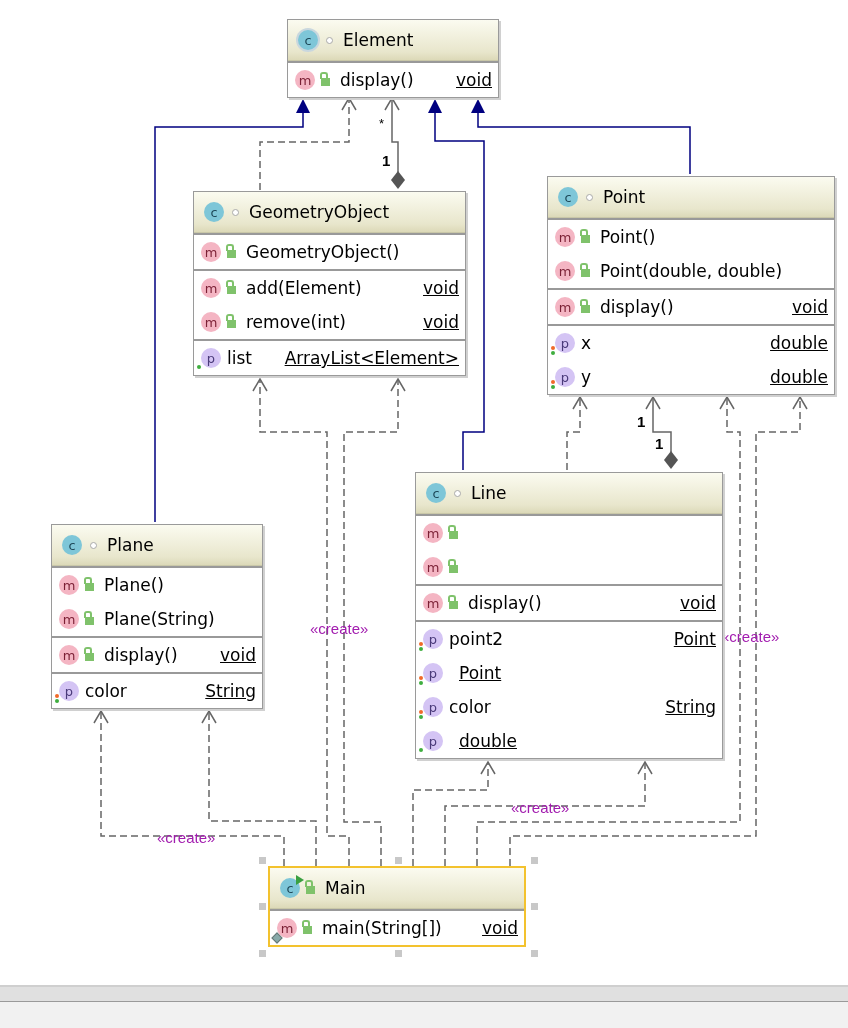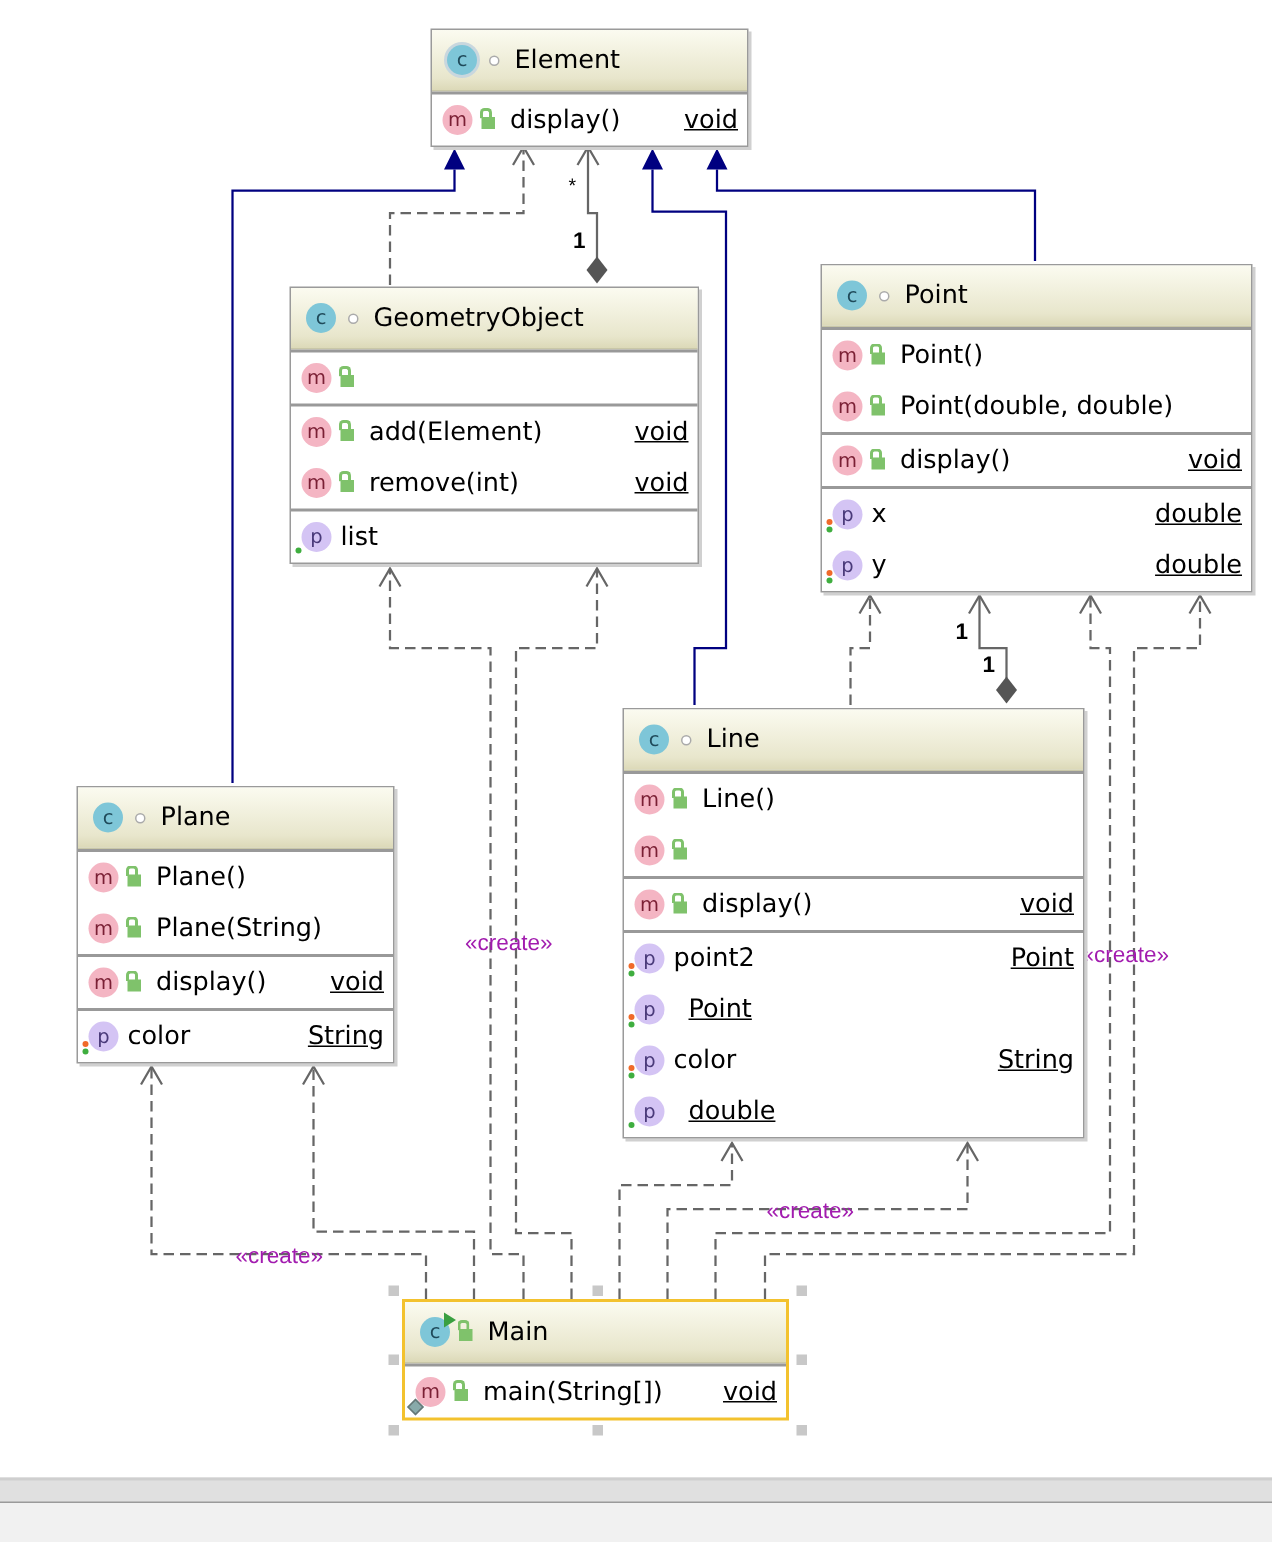--- a/index.html
+++ b/index.html
@@ -123,20 +123,21 @@
   <div class="cls" style="left:193px;top:191px;width:271px;">
     <div class="hdr">
       <span class="ic ic-c">c</span>
       <span class="dot"></span>
       <span>GeometryObject</span>
     </div>
     <div class="sec">
       <div class="row">
         <span class="ic ic-m">m</span>
         <span class="lock"></span>
+        <span class="name">GeometryObject()</span>
       </div>
     </div>
     <div class="sec">
       <div class="row">
         <span class="ic ic-m">m</span>
         <span class="lock"></span>
         <span class="name">add(Element)</span>
         <span class="type">void</span>
       </div>
       <div class="row">
@@ -146,20 +147,21 @@
         <span class="type">void</span>
       </div>
     </div>
     <div class="sec">
       <div class="row">
         <span class="ic ic-p">
             <span>p</span>
             <span class="fdot-g1"></span>
           </span>
         <span class="name">list</span>
+        <span class="type">ArrayList&lt;Element&gt;</span>
       </div>
     </div>
   </div>
 
   <div class="cls" style="left:547px;top:176px;width:286px;">
     <div class="hdr">
       <span class="ic ic-c">c</span>
       <span class="dot"></span>
       <span>Point</span>
     </div>
@@ -208,21 +210,20 @@
   <div class="cls" style="left:415px;top:472px;width:306px;">
     <div class="hdr">
       <span class="ic ic-c">c</span>
       <span class="dot"></span>
       <span>Line</span>
     </div>
     <div class="sec">
       <div class="row">
         <span class="ic ic-m">m</span>
         <span class="lock"></span>
-        <span class="name">Line()</span>
       </div>
       <div class="row">
         <span class="ic ic-m">m</span>
         <span class="lock"></span>
       </div>
     </div>
     <div class="sec">
       <div class="row">
         <span class="ic ic-m">m</span>
         <span class="lock"></span>

